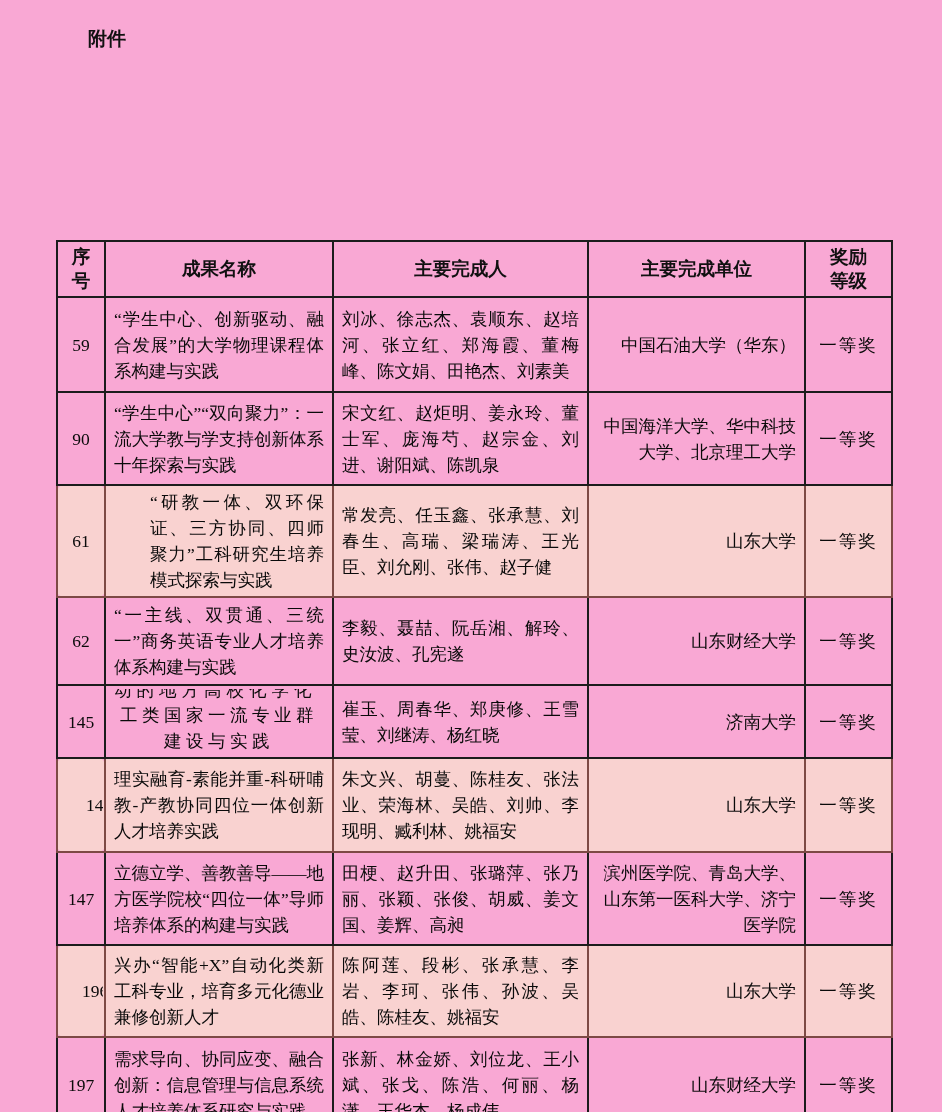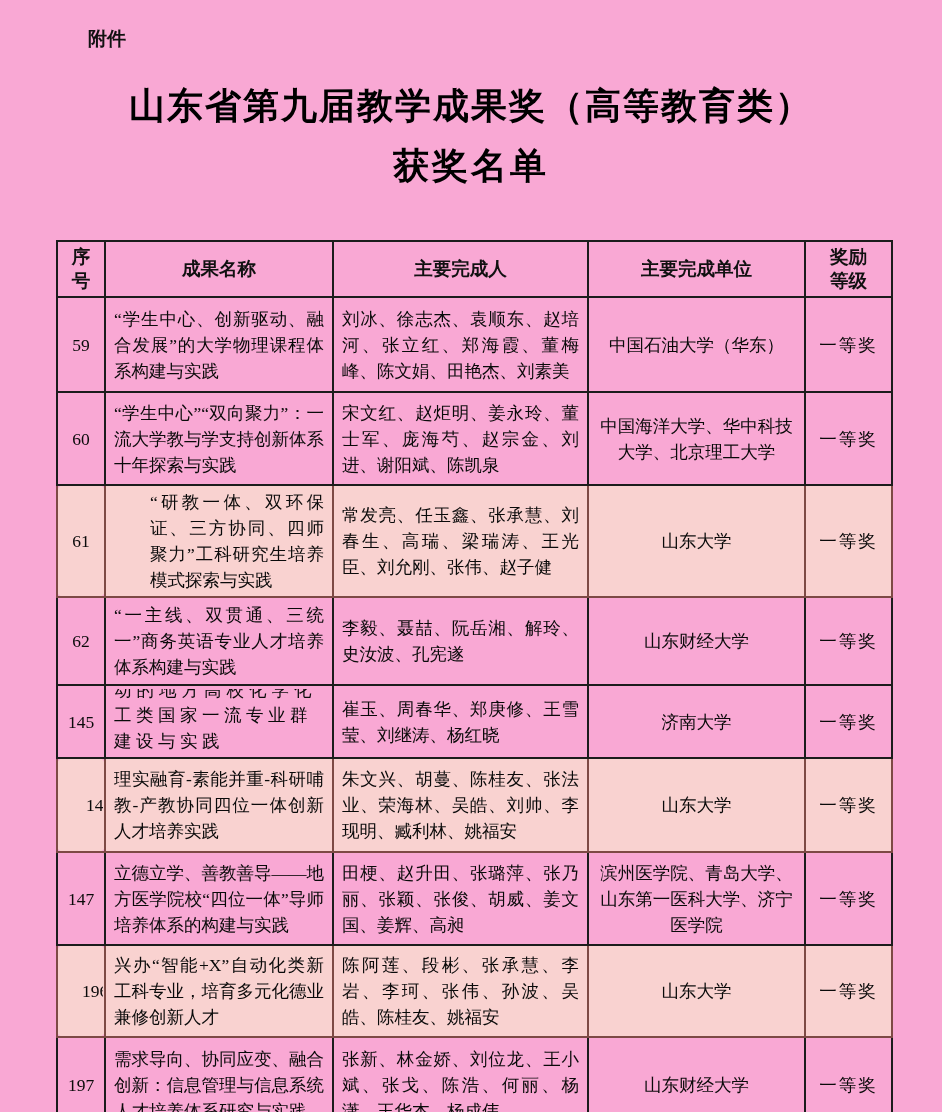--- a/index.html
+++ b/index.html
@@ -47,41 +47,37 @@
     font-size:18.5px;font-weight:bold;text-align:center;
     white-space:pre-line;line-height:24px;padding:2px 2px;
     color:#111;
   }
   td{
     font-size:17.5px;line-height:26px;color:#0a0a0a;
   }
   td.no{ text-align:center;padding:3px 2px;border-radius:7px; }
   td.name{ text-align:justify;text-justify:inter-character;padding:4px 9px; }
   td.people{ text-align:justify;text-justify:inter-character;padding:4px 9px; }
-  td.org{ text-align:center;padding:4px 9px; }
+  td.org{ text-align:right;padding:4px 9px; }
   td.award{ text-align:center;letter-spacing:2px;padding:3px 2px;white-space:nowrap; }
   
   td.name-clip{ vertical-align:top;padding-top:0; }
   .clip-line{ height:13px;overflow:hidden;position:relative; }
   .clip-line span{
     position:absolute;bottom:-1px;left:0;white-space:nowrap;letter-spacing:5px;
   }
-  .clip-rest{ letter-spacing:4.5px;text-align:left; }
+  .clip-rest{ letter-spacing:4.5px;text-align:center; }
 </style>
 </head>
 <body>
 
 <div class="page">
 
   <div class="attachment">附件</div>
 
-  <div class="title-block">
-    <div class="title-line1">山东省第九届教学成果奖（高等教育类）</div>
-    <div class="title-line2">获奖名单</div>
-  </div>
 
 
   <table class="awards">
     <colgroup>
       <col style="width:48px">
         <col style="width:228px">
         <col style="width:255px">
         <col style="width:217px">
         <col style="width:87px">
     </colgroup>
@@ -98,21 +94,21 @@
     </thead>
     <tbody>
       <tr style="height:95px">
         <td class="no">59</td>
         <td class="name">“学生中心、创新驱动、融合发展”的大学物理课程体系构建与实践</td>
         <td class="people">刘冰、徐志杰、袁顺东、赵培河、张立红、郑海霞、董梅峰、陈文娟、田艳杰、刘素美</td>
         <td class="org">中国石油大学（华东）</td>
         <td class="award">一等奖</td>
       </tr>
       <tr style="height:93px">
-        <td class="no">60</td>
+        <td class="no">90</td>
         <td class="name">“学生中心”“双向聚力”：一流大学教与学支持创新体系十年探索与实践</td>
         <td class="people">宋文红、赵炬明、姜永玲、董士军、庞海芍、赵宗金、刘进、谢阳斌、陈凯泉</td>
         <td class="org">中国海洋大学、华中科技大学、北京理工大学</td>
         <td class="award">一等奖</td>
       </tr>
       <tr style="height:97px" class="hl">
         <td class="no" style="background: rgb(249, 210, 208); border-color: rgb(125, 74, 69);">61</td>
         <td class="name" style="background: rgb(249, 210, 208); border-color: rgb(125, 74, 69); padding-left: 44px;">“研教一体、双环保证、三方协同、四师聚力”工科研究生培养模式探索与实践</td>
         <td class="people" style="background: rgb(249, 210, 208); border-color: rgb(125, 74, 69);">常发亮、任玉鑫、张承慧、刘春生、高瑞、梁瑞涛、王光臣、刘允刚、张伟、赵子健</td>
         <td class="org" style="background: rgb(249, 210, 208); border-color: rgb(125, 74, 69);">山东大学</td>

